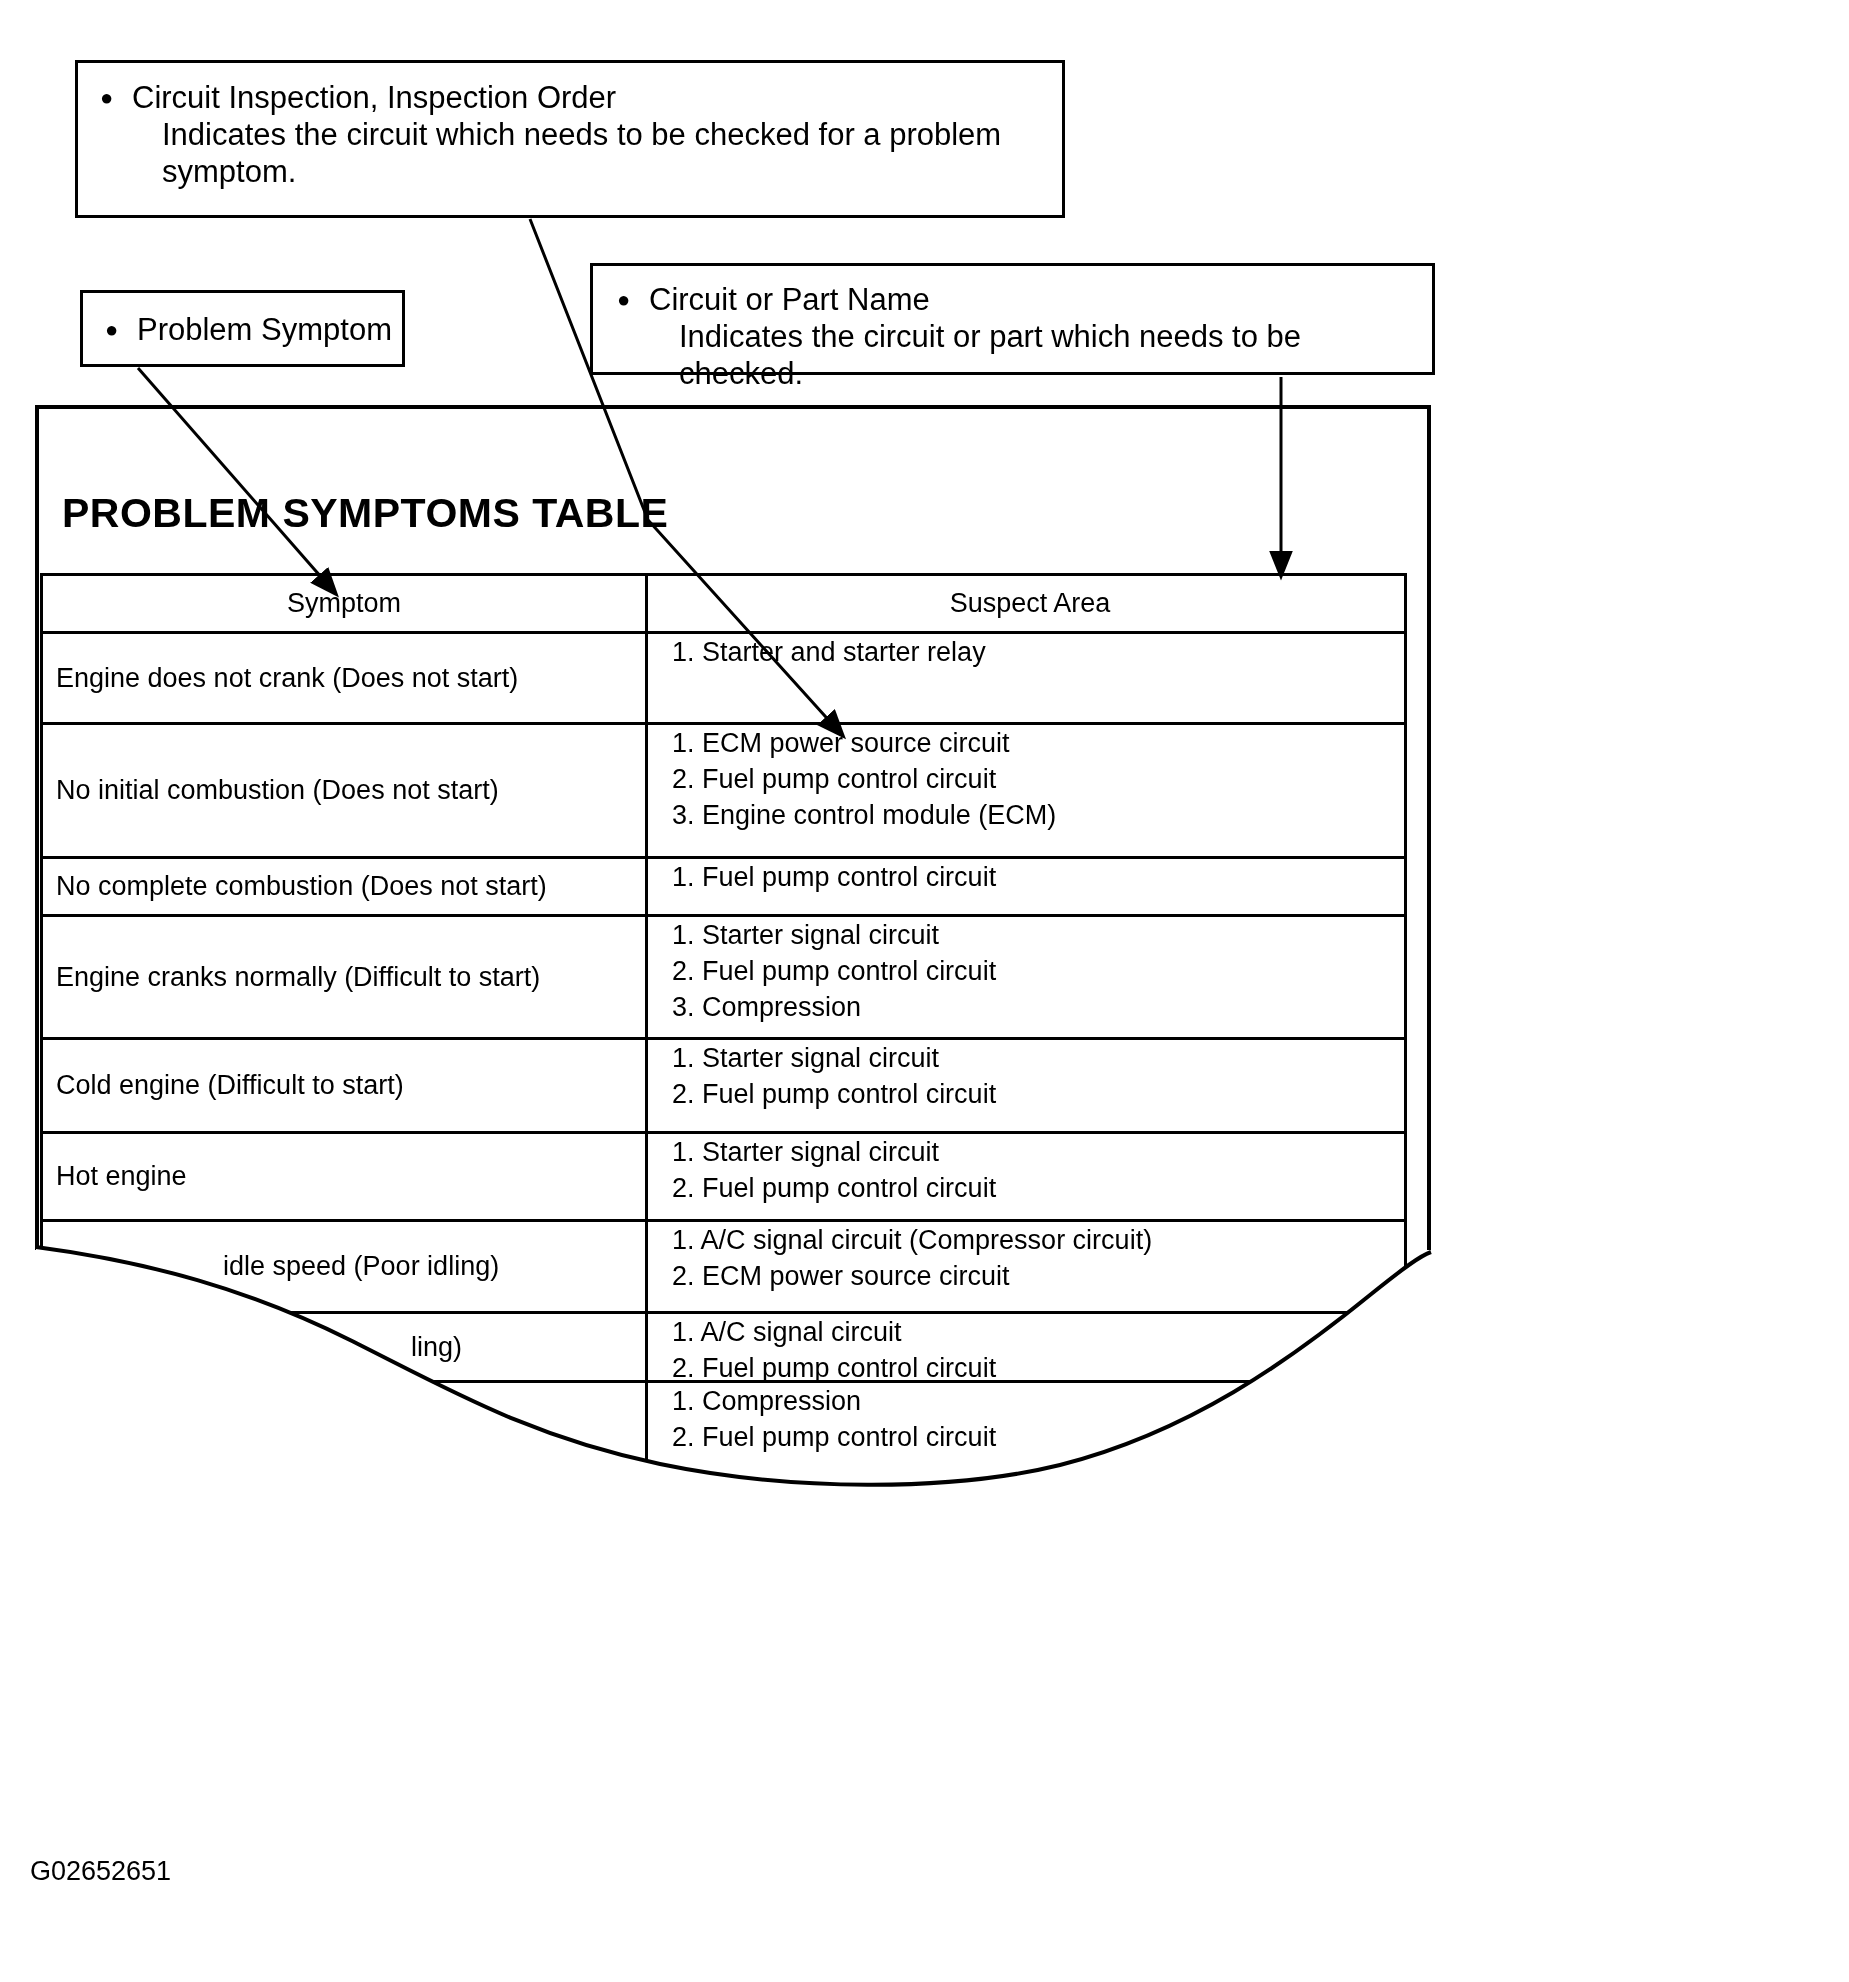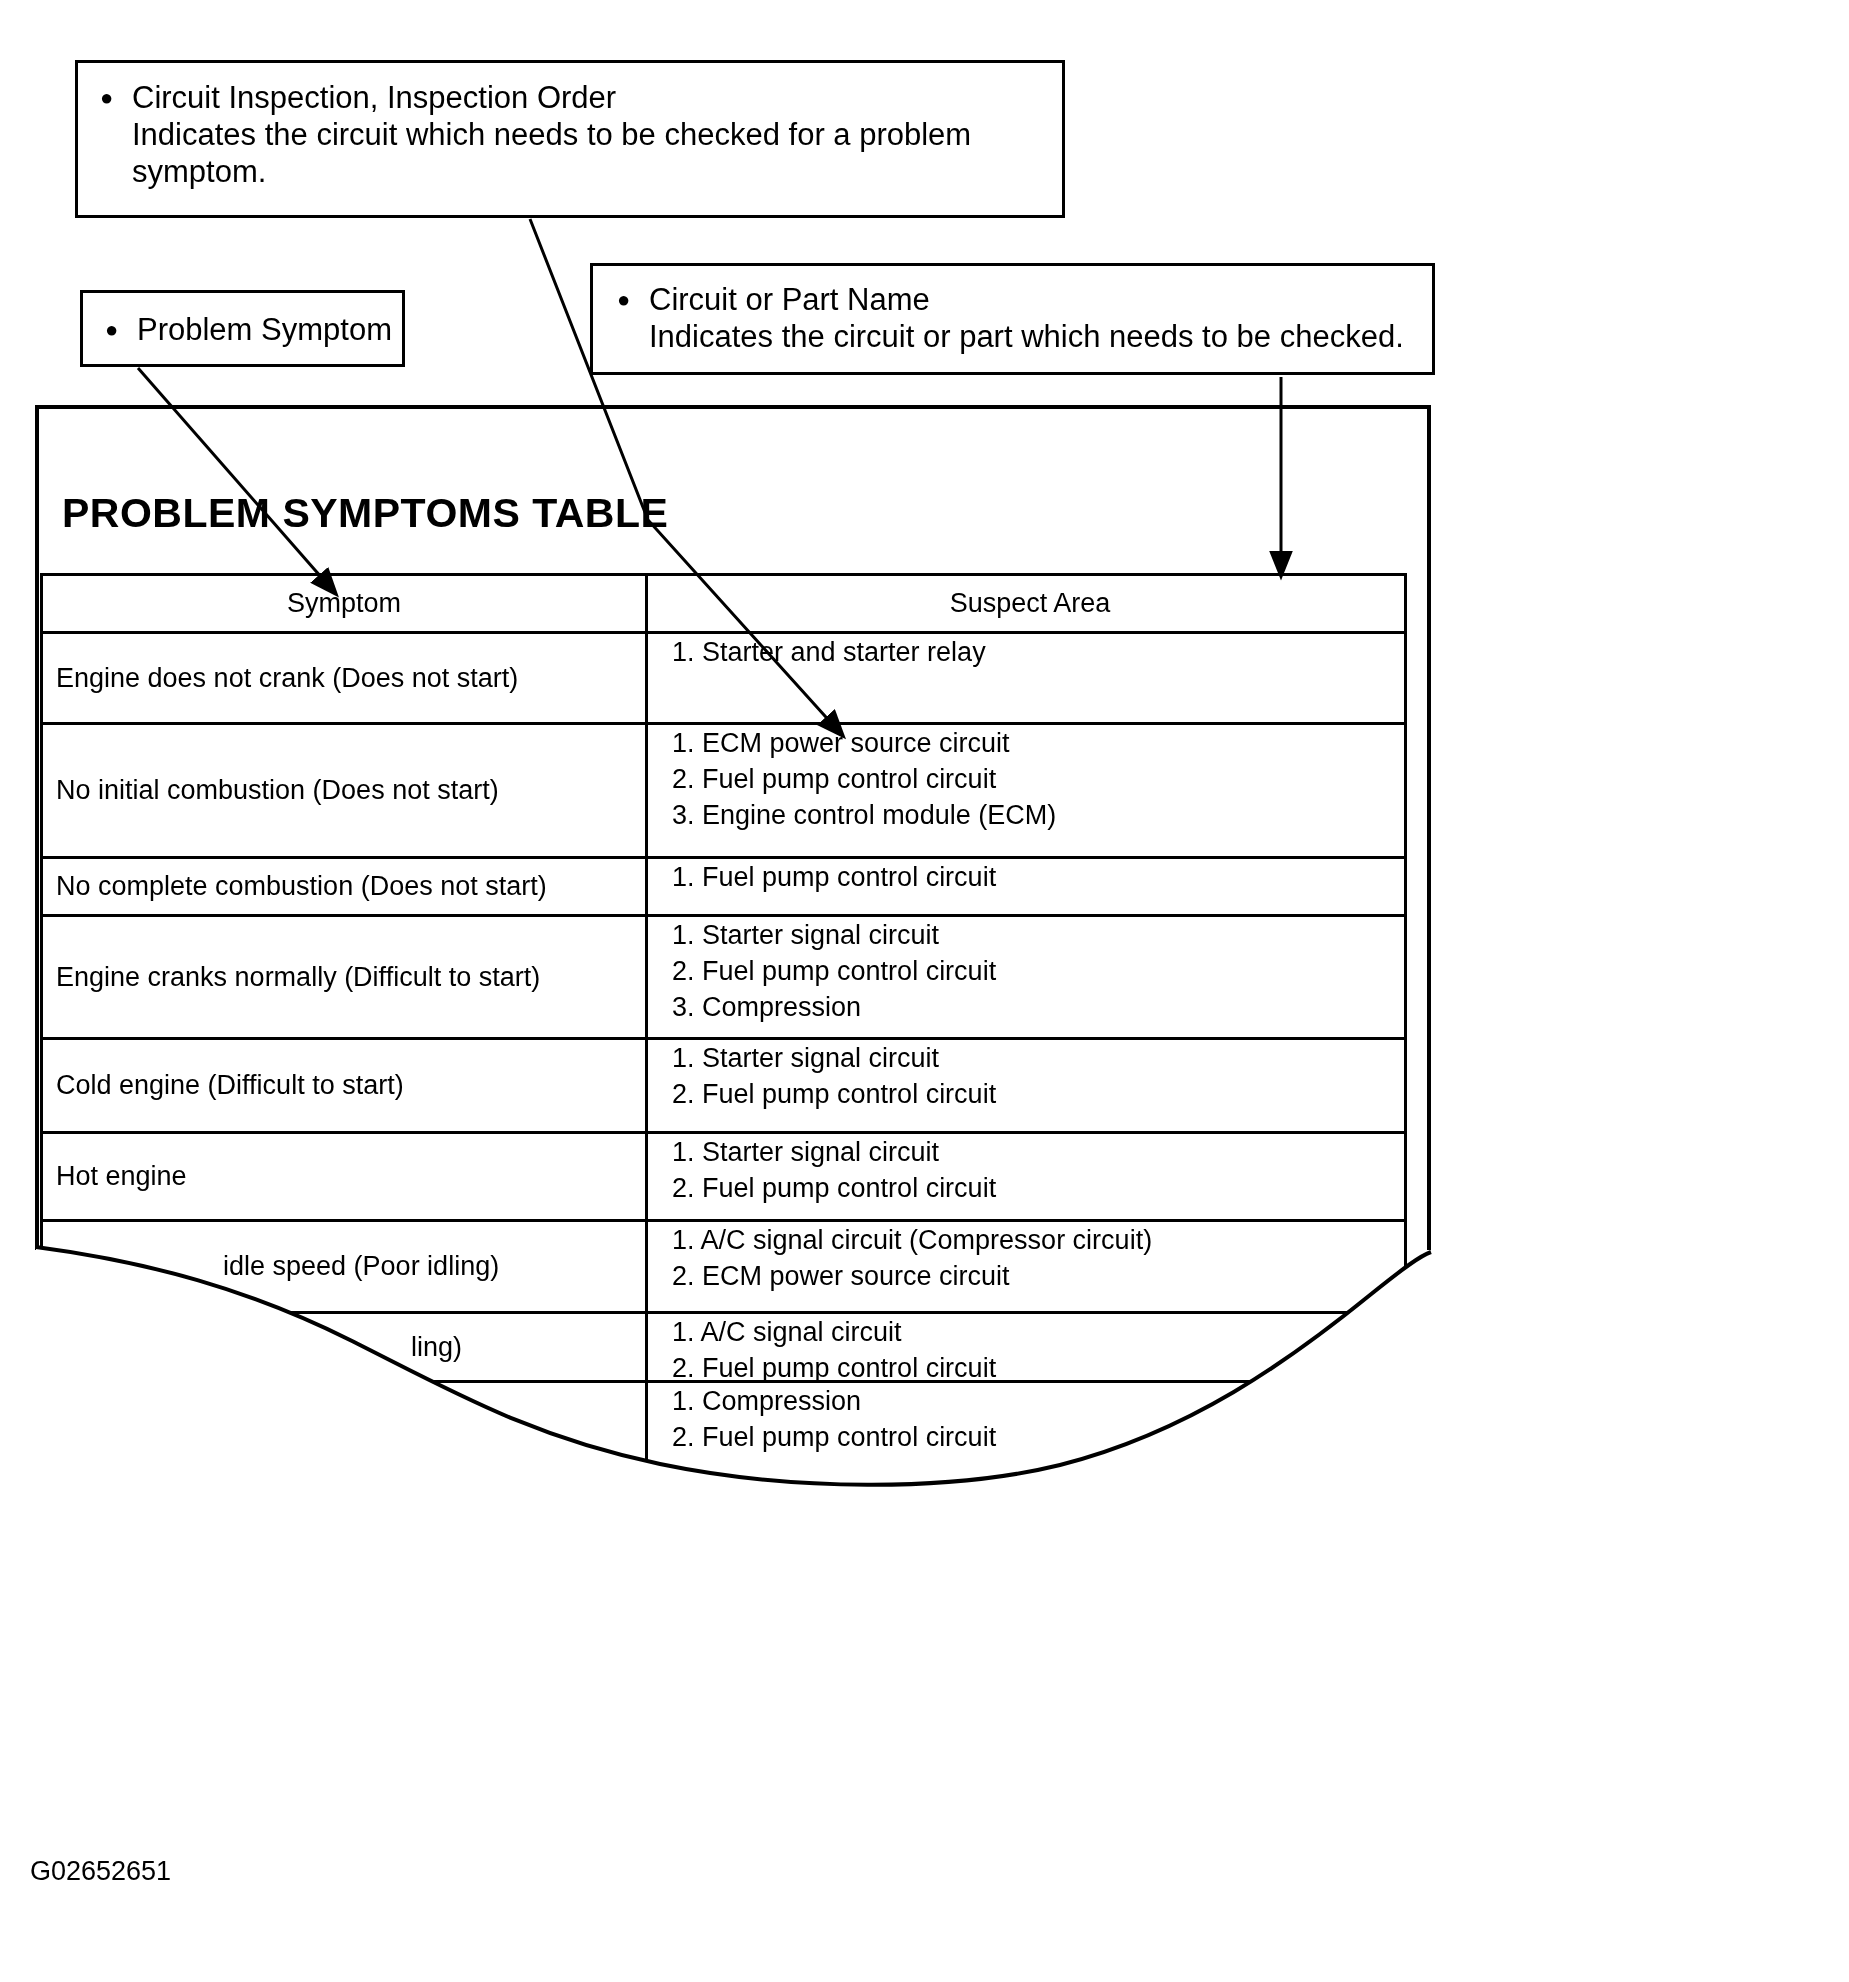--- a/index.html
+++ b/index.html
@@ -6,21 +6,21 @@
   html,body { background:#ffffff; }
   body { font-family: "Liberation Sans", sans-serif; color:#000; }
   .page { position:relative; width:1849px; height:1982px; background:#fff; overflow:hidden; }
 
   
   .callout { position:absolute; background:#fff; border:3px solid #000; font-size:31px; line-height:37px; }
   .c-row { display:flex; align-items:flex-start; }
   .bullet { flex:0 0 32px; font-size:22px; line-height:37px; text-align:left; }
   .bullet::before { content:"●"; }
   .c-title { white-space:nowrap; }
-  .c-desc { max-width:930px; }
+  .c-desc { max-width:930px;margin-left:30px; }
 
   #callout-top { left:75px; top:60px; width:990px; height:158px; padding:16px 35px 0 22px; }
   #callout-left { left:80px; top:290px; width:325px; height:77px; padding:18px 17px 0 22px; }
   #callout-right { left:590px; top:263px; width:845px; height:112px; padding:15px 14px 0 24px; }
 
   
   .main-box { position:absolute; left:35px; top:405px; width:1396px; height:845px;
               border:4px solid #000; border-bottom:none; background:#fff; }
   .doc-title { position:absolute; left:62px; top:490px; font-size:41px; font-weight:bold; letter-spacing:0.5px; }
 

